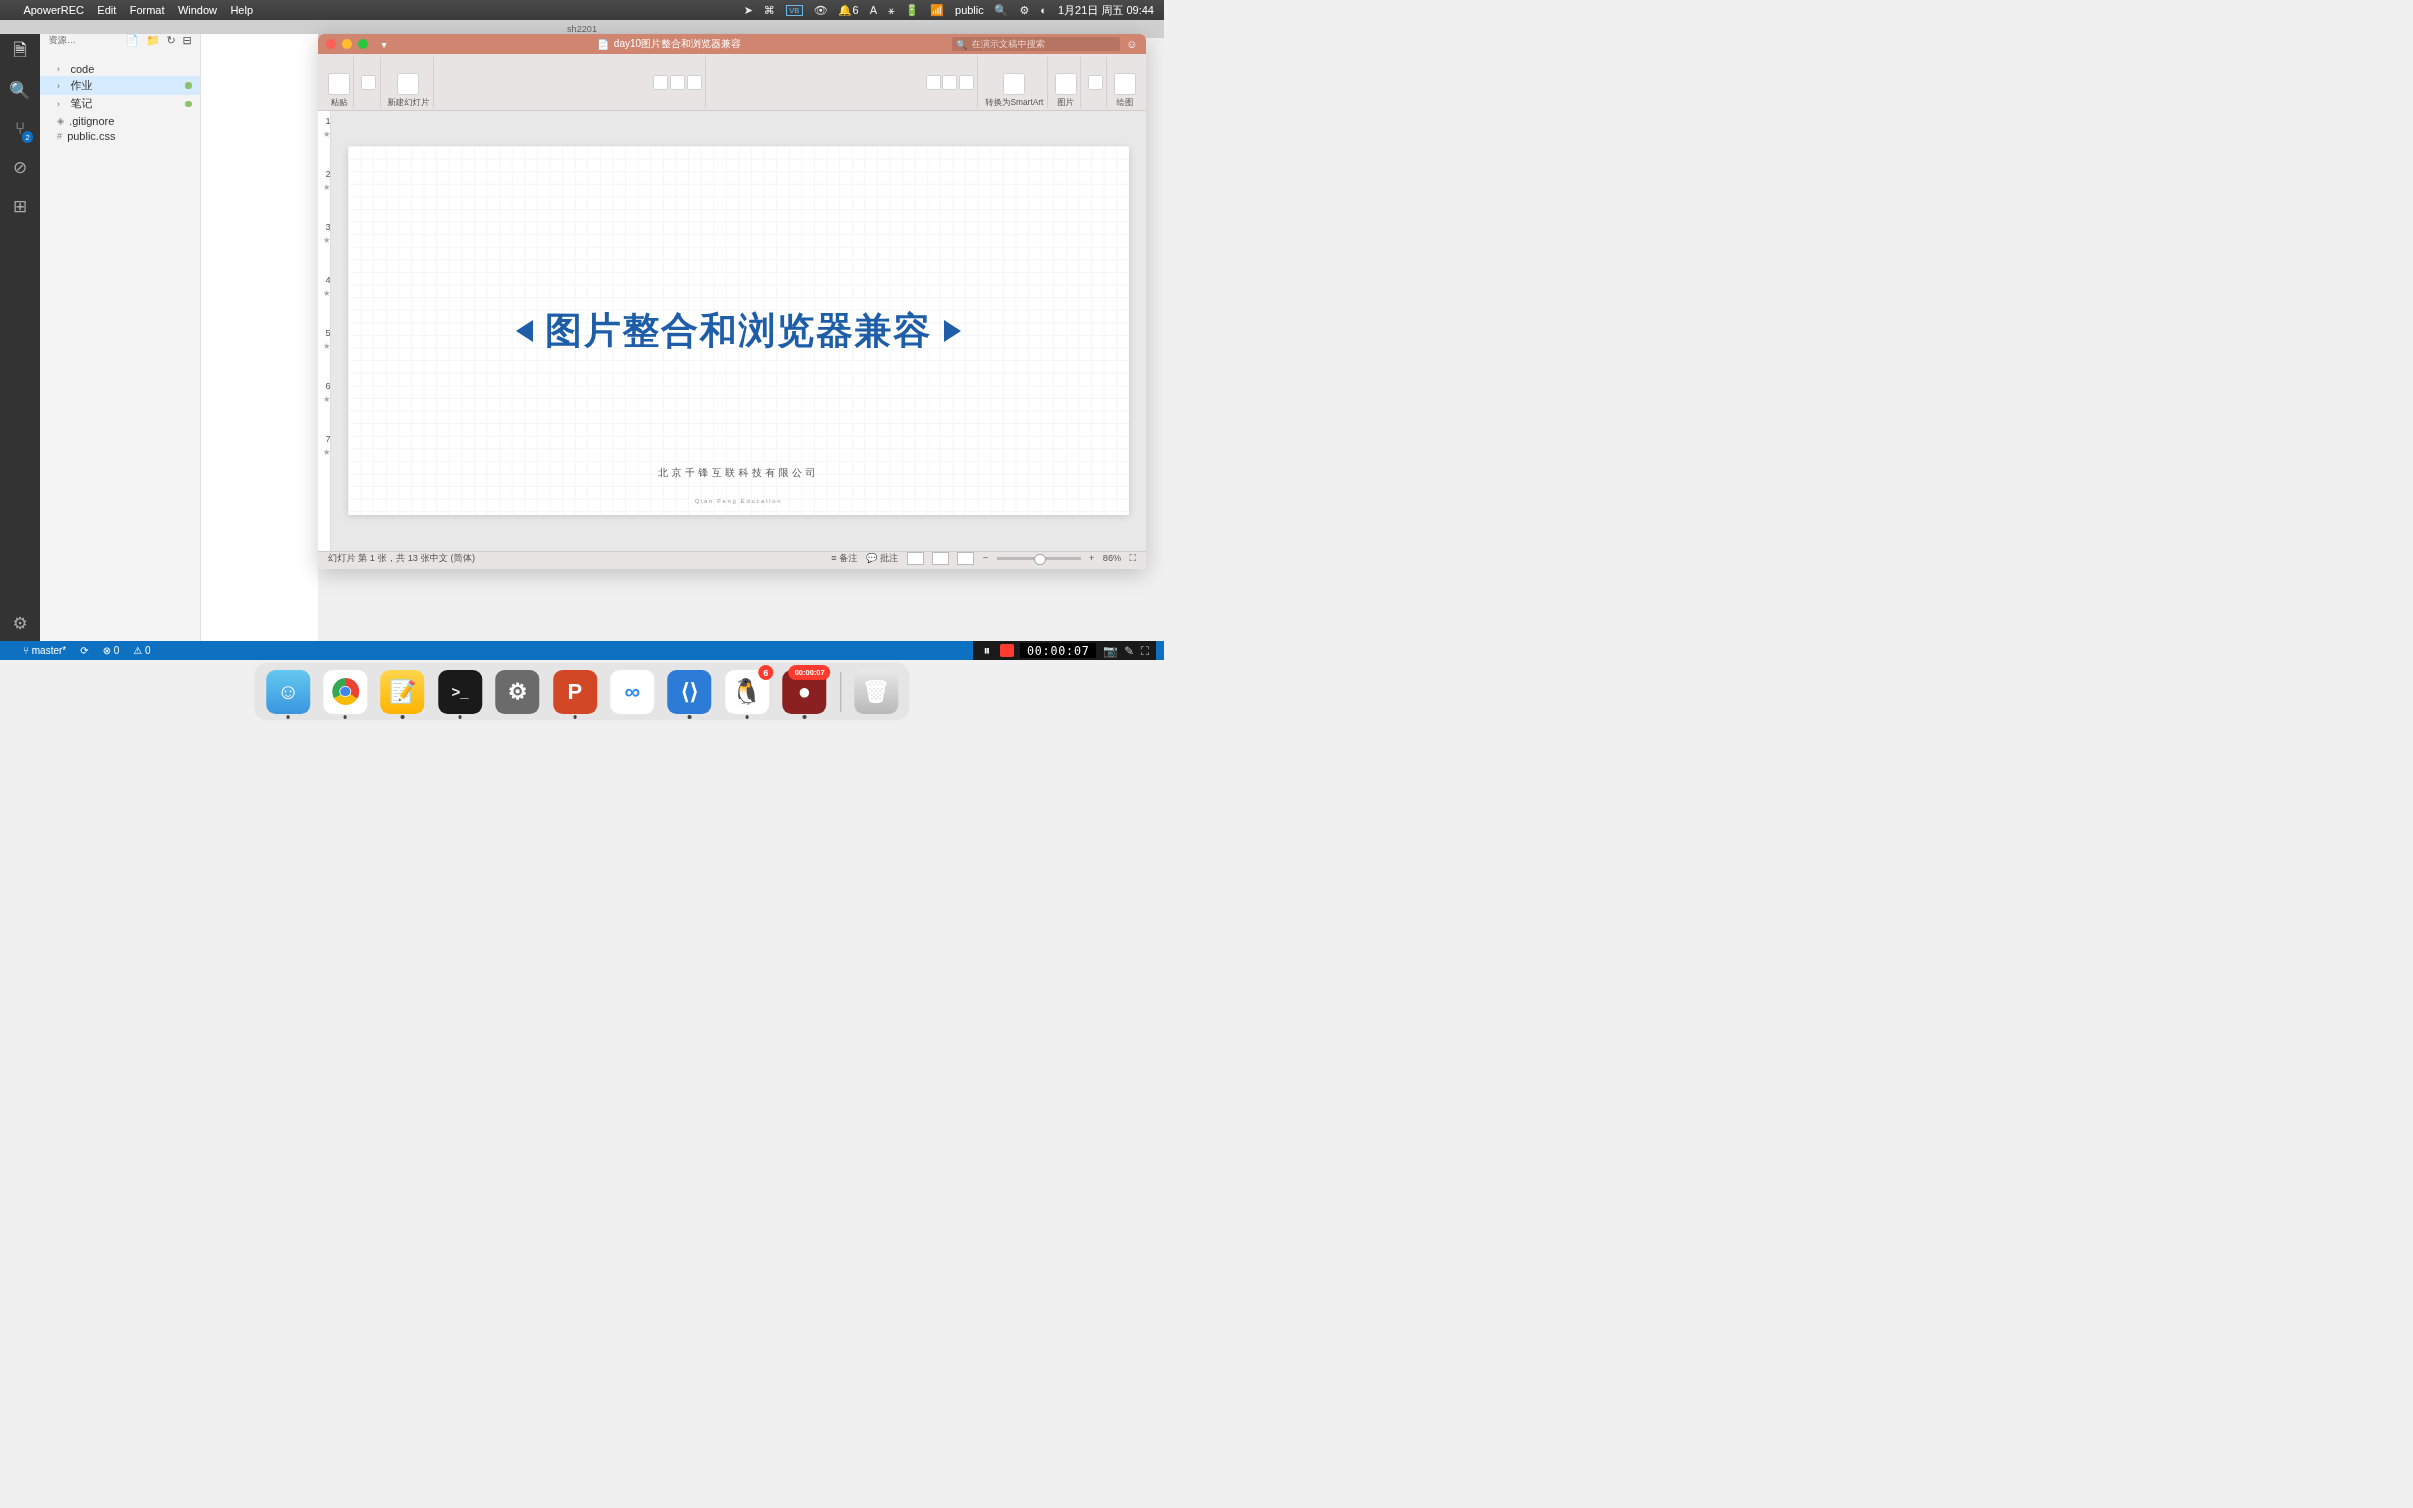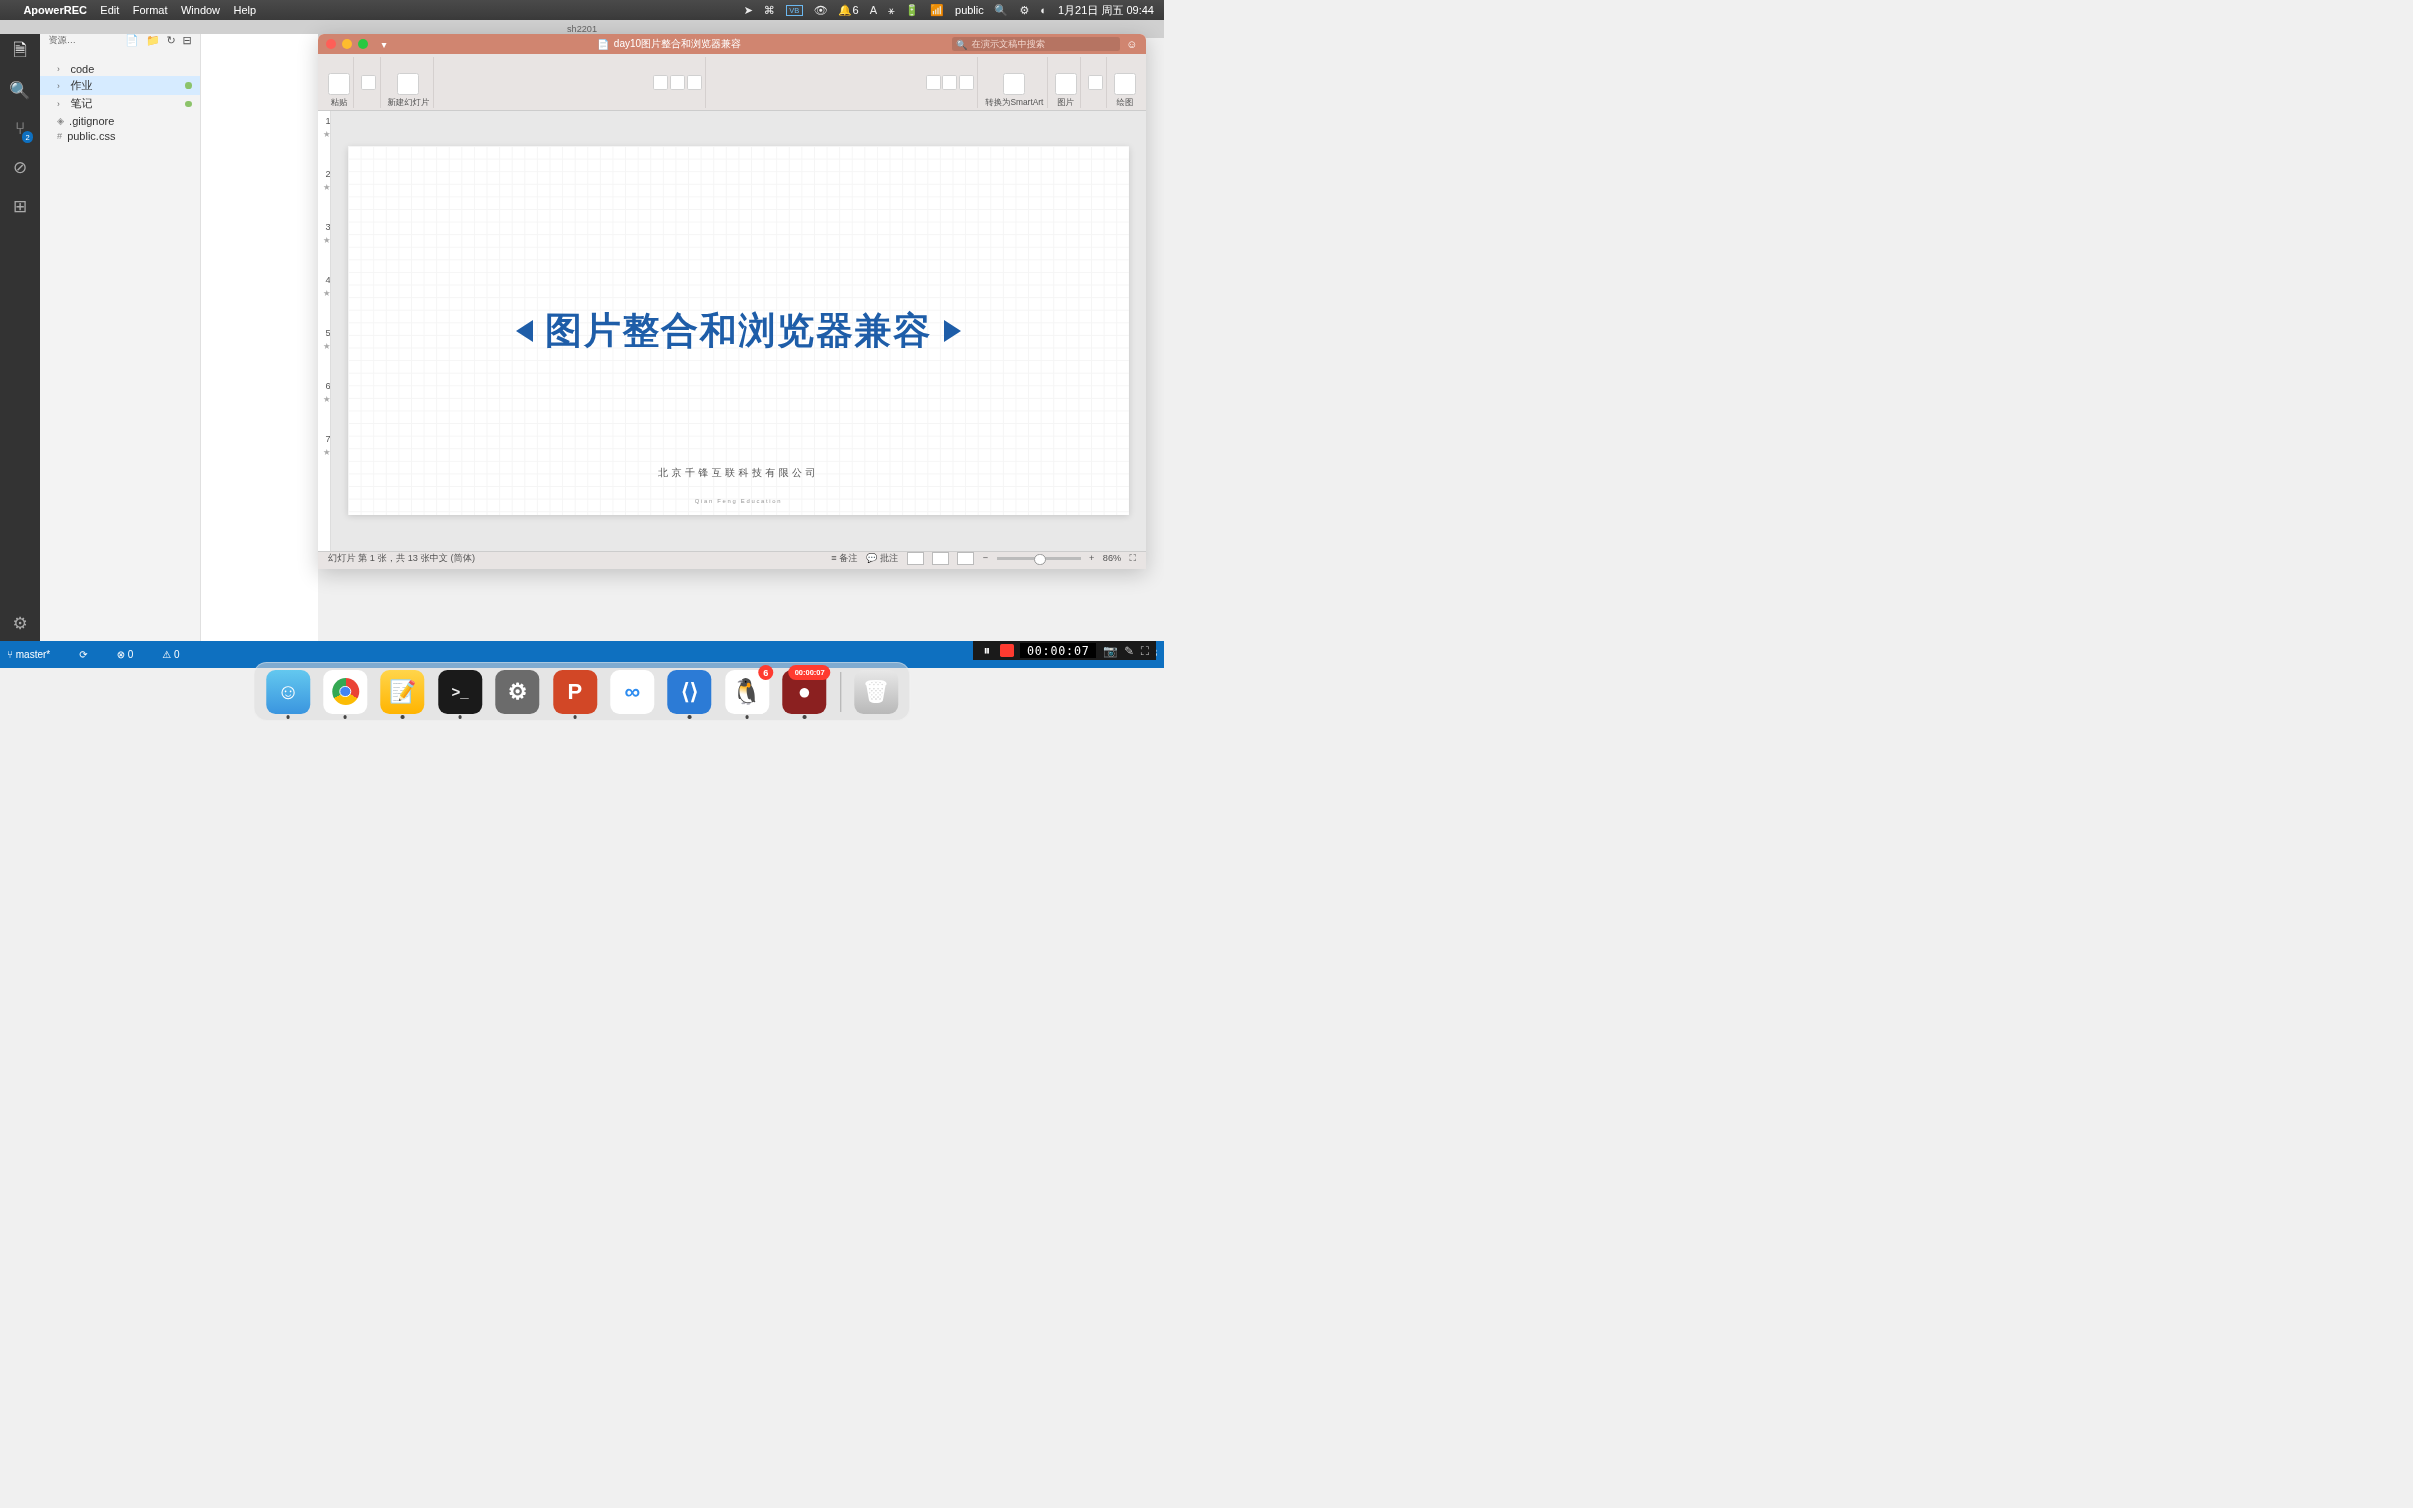--- a/index.html
+++ b/index.html
@@ -1,21 +1,21 @@
 <!DOCTYPE html>
 <html style="font-size:13.4px"><head>
 <meta charset="utf-8">
 <style>
 *{margin:0;padding:0;box-sizing:border-box;font-family:-apple-system,"PingFang SC",sans-serif}
 body{width:1164px;height:727px;background:#f0f0f0;overflow:hidden;position:relative}
 
 .menubar{height:20px;background:linear-gradient(#4a4a4a,#3a3a3a);display:flex;align-items:center;color:#fff;font-size:11px;padding:0 10px}
 .menubar .left{display:flex;align-items:center;gap:13.4px}
 .menubar .apple{font-size:11.7px}
-.menubar .app-name{font-weight:700}
+.menubar .app-name{font-weight:400}
 .menubar .right{margin-left:auto;display:flex;align-items:center;gap:11px}
 .menubar .icon{font-size:11px;opacity:.9}
 .menubar .box{border:0.8px solid #6bb8f0;padding:0 2.5px;font-size:7.5px;color:#6bb8f0}
 
 .tab-bar{height:18px;background:#d0d0d0;display:flex;align-items:center;justify-content:center;font-size:9.2px;color:#666}
 
 .vscode{position:absolute;left:0;top:34px;width:318px;height:608px;display:flex;background:#fff}
 .vs-activity{width:40px;background:#333;display:flex;flex-direction:column;align-items:center;padding-top:6.7px;gap:15px}
 .vs-activity .ico{width:23.5px;height:23.5px;display:flex;align-items:center;justify-content:center;color:#aaa;font-size:17px}
 .vs-activity .ico.active{color:#fff}
@@ -26,21 +26,21 @@
 .vs-head{height:27px;display:flex;align-items:flex-start;padding:0 8.4px;font-size:9.2px;color:#666;gap:5px}
 .vs-head .actions{margin-left:auto;display:flex;gap:6.7px;color:#555;font-size:11px}
 .vs-tree{font-size:11px;color:#333}
 .vs-item{display:flex;align-items:center;padding:1.7px 8.4px 1.7px 17px;gap:5px}
 .vs-item.sel{background:#d6ebff}
 .vs-item .chev{width:8.4px;color:#666;font-size:8.4px}
 .vs-item .dot{width:6.7px;height:6.7px;border-radius:50%;background:#8cc36a;margin-left:auto}
 .vs-item .fi{color:#888;font-size:9.2px}
 .vs-empty{flex:1;background:#fff}
 
-.vs-status{position:absolute;left:0;top:641px;width:100%;height:27px;background:#0e70c0;color:#fff;font-size:10px;display:flex;align-items:center;padding:0 7px;gap:29px}
+.vs-status{position:absolute;left:0;top:641px;width:100%;height:19px;background:#0e70c0;color:#fff;font-size:10px;display:flex;align-items:center;padding:0 23px;gap:14px}
 .vs-status .right{margin-left:auto;display:flex;gap:11.7px}
 
 .ppt{position:absolute;left:318px;top:34px;width:828px;height:535px;background:#fff;border-radius:5.9px 5.9px 0 0;box-shadow:0 4.2px 21px rgba(0,0,0,.2);display:flex;flex-direction:column;overflow:hidden}
 .ppt-title{height:20px;background:#d08570;display:flex;align-items:center;padding:0 8.4px;color:#fff;font-size:10px}
 .ppt-title .traffic{display:flex;gap:5.9px}
 .ppt-title .tl{width:10px;height:10px;border-radius:50%}
 .ppt-title .dd{margin-left:13.4px;color:#fff}
 .ppt-title .doc{margin:0 auto;display:flex;gap:4.2px;align-items:center}
 .ppt-title .search{width:168px;height:14.2px;background:rgba(0,0,0,.12);border-radius:2.5px;display:flex;align-items:center;padding:0 5px;font-size:9.2px;color:#f0d5cc;gap:3.4px}
 .ppt-title .emoji{margin-left:6.7px;font-size:11px}

